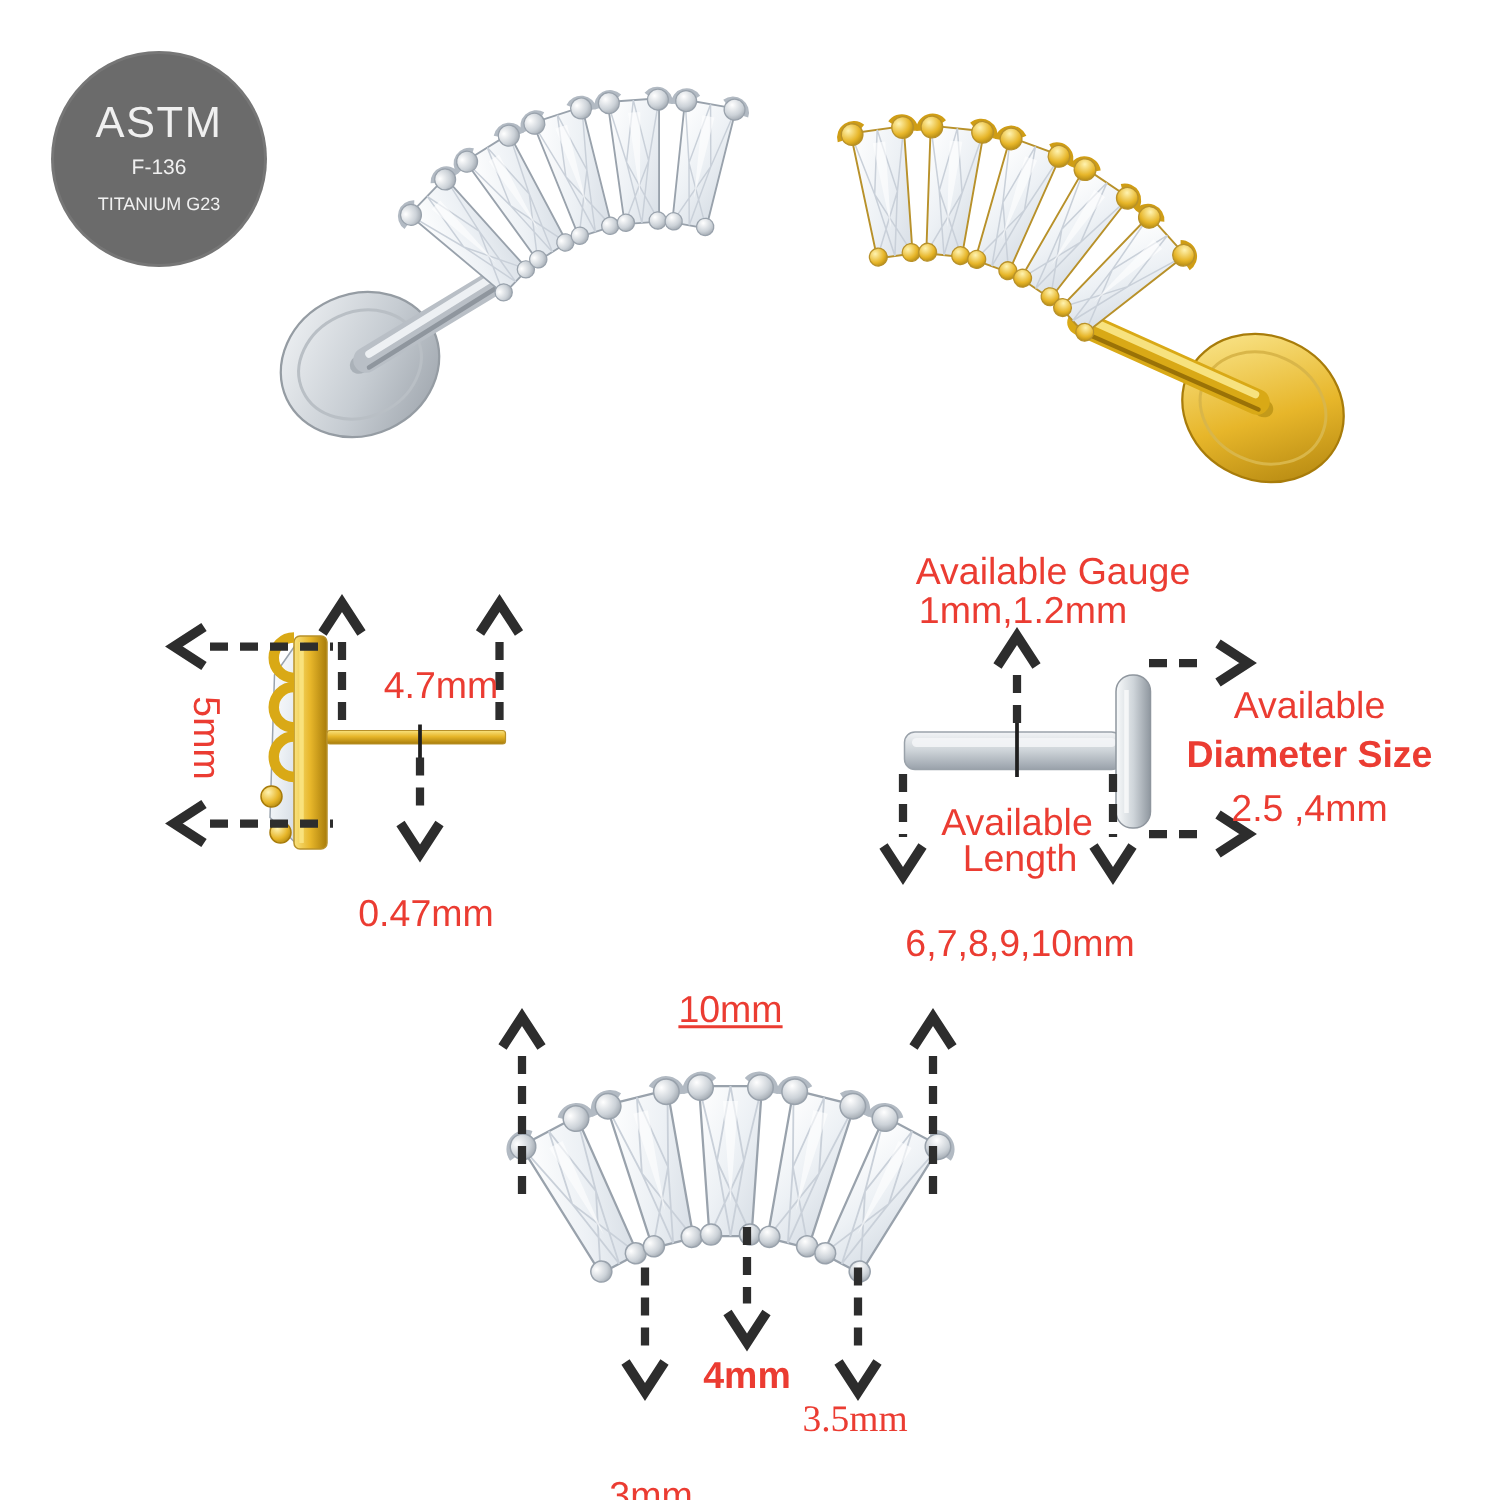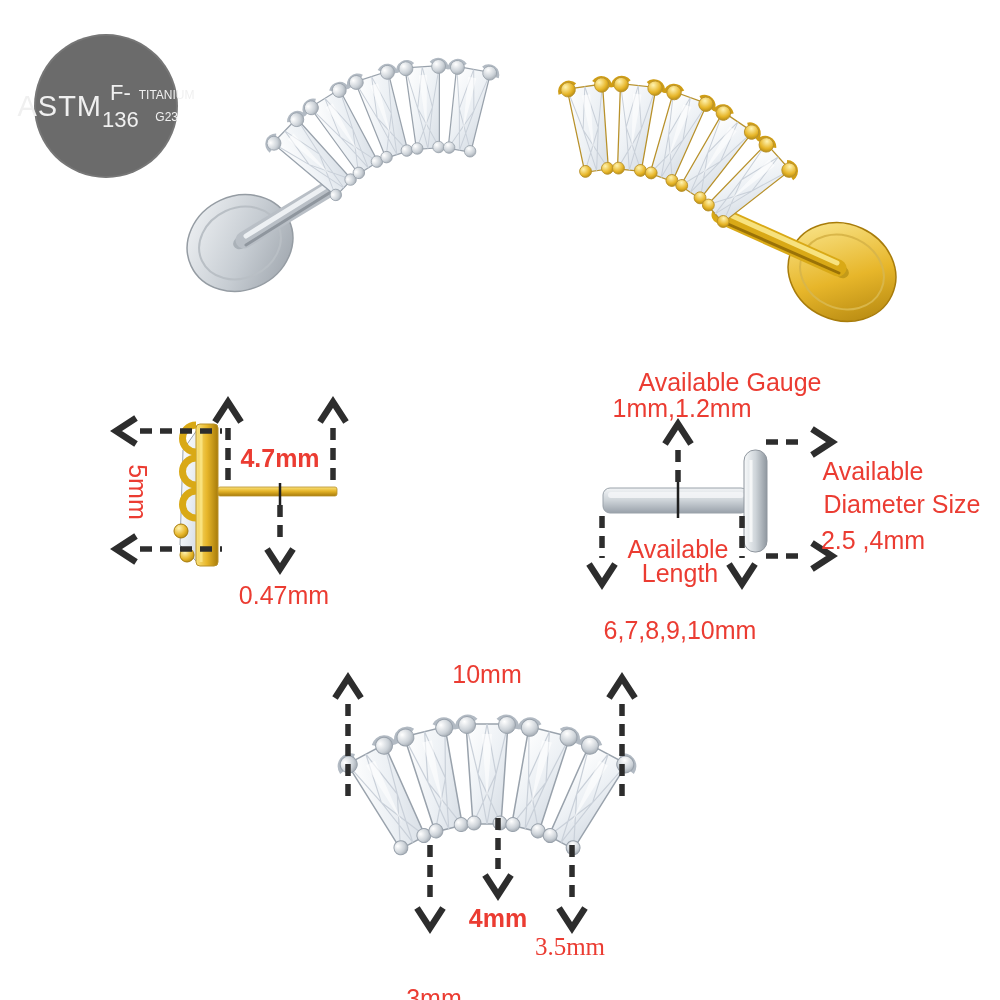--- a/index.html
+++ b/index.html
@@ -4,25 +4,25 @@
 <style>
   html,body{margin:0;padding:0;}
   body{
     width:1000px;height:1000px;position:relative;background:#ffffff;
     font-family:"Liberation Sans",sans-serif;overflow:hidden;
   }
   #art{position:absolute;left:0;top:0;}
   .badge{
     position:absolute;left:34px;top:34px;width:144px;height:144px;border-radius:50%;
     background:var(--badge-bg,#6b6b6b);color:var(--badge-text,#f0f0f0);
-    display:flex;flex-direction:row;align-items:center;justify-content:center;
+    display:flex;flex-direction:column;align-items:center;justify-content:center;
     text-align:center;box-shadow:inset 0 0 0 2px rgba(255,255,255,0.08);
   }
   .badge-l1{font-size:29px;line-height:32px;letter-spacing:1px;}
-  .badge-l2{font-size:22px;line-height:27px;}
+  .badge-l2{font-size:14px;line-height:27px;}
   .badge-l3{font-size:12px;line-height:22px;}
   .dim{
     position:absolute;transform:translate(-50%,-50%);
     color:var(--label-red,#eb3c32);font-size:25px;white-space:nowrap;
   }
   .dim.rot90{transform:translate(-50%,-50%) rotate(90deg);}
   .arrow-head{stroke:var(--arrow-dark,#2d2d2d);stroke-width:6.5;fill:none;stroke-linejoin:miter;}
   .arrow-dash{stroke:var(--arrow-dark,#2d2d2d);stroke-width:5.5;fill:none;stroke-dasharray:12 8;}
   .tick{stroke:#1f1f1f;stroke-width:2.5;}
 </style>
@@ -357,28 +357,28 @@
         <path class="arrow-dash" d="M498,818 V869"></path>
     </g>
     <g>
       <path class="arrow-head" d="M559,908 L572,928 L585,908"></path>
         <path class="arrow-dash" d="M572,845 V902"></path>
     </g>
   </g>
 </svg>
 
 <div class="dim rot90" style="left:137px;top:492px;">5mm</div>
-<div class="dim" style="left:280px;top:458px;font-weight:bold;">4.7mm</div>
-<div class="dim" style="left:284px;top:595px;">0.47mm</div>
-
-<div class="dim" style="left:730px;top:382px;">Available Gauge</div>
+<div class="dim" style="left:294px;top:458px;">4.7mm</div>
+<div class="dim" style="left:284px;top:610px;">0.47mm</div>
+
+<div class="dim" style="left:702px;top:382px;">Available Gauge</div>
 <div class="dim" style="left:682px;top:408px;text-align:right;">1mm,1.2mm</div>
 <div class="dim" style="left:873px;top:471px;">Available</div>
-<div class="dim" style="left:902px;top:504px;">Diameter Size</div>
+<div class="dim" style="left:873px;top:504px;font-weight:bold;">Diameter Size</div>
 <div class="dim" style="left:873px;top:540px;">2.5 ,4mm</div>
 <div class="dim" style="left:678px;top:549px;">Available</div>
 <div class="dim" style="left:680px;top:573px;">Length</div>
 <div class="dim" style="left:680px;top:630px;">6,7,8,9,10mm</div>
 
-<div class="dim" style="left:487px;top:674px;">10mm</div>
+<div class="dim" style="left:487px;top:674px;text-decoration:underline;">10mm</div>
 <div class="dim" style="left:434px;top:998px;text-decoration:underline;">3mm</div>
 <div class="dim" style="left:498px;top:918px;font-weight:bold;">4mm</div>
 <div class="dim" style="left:570px;top:947px;font-family:Liberation Serif, serif;">3.5mm</div>
 
 </body></html>

